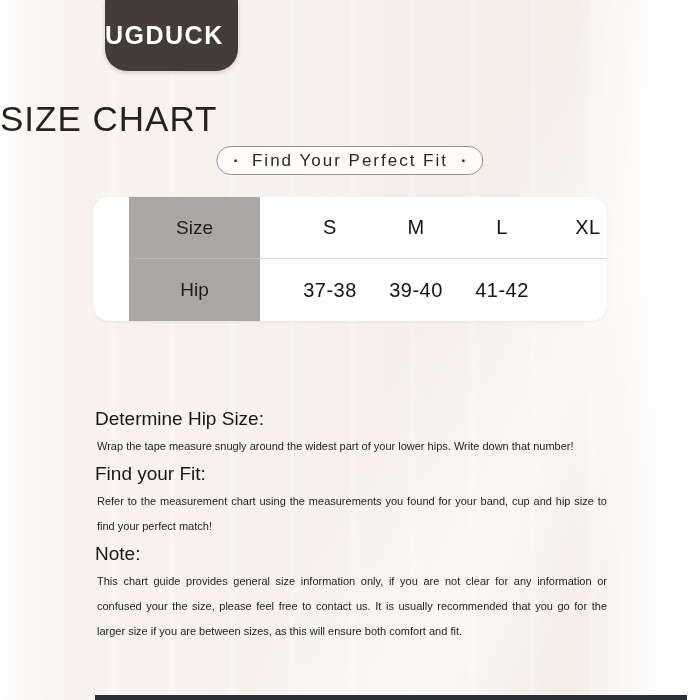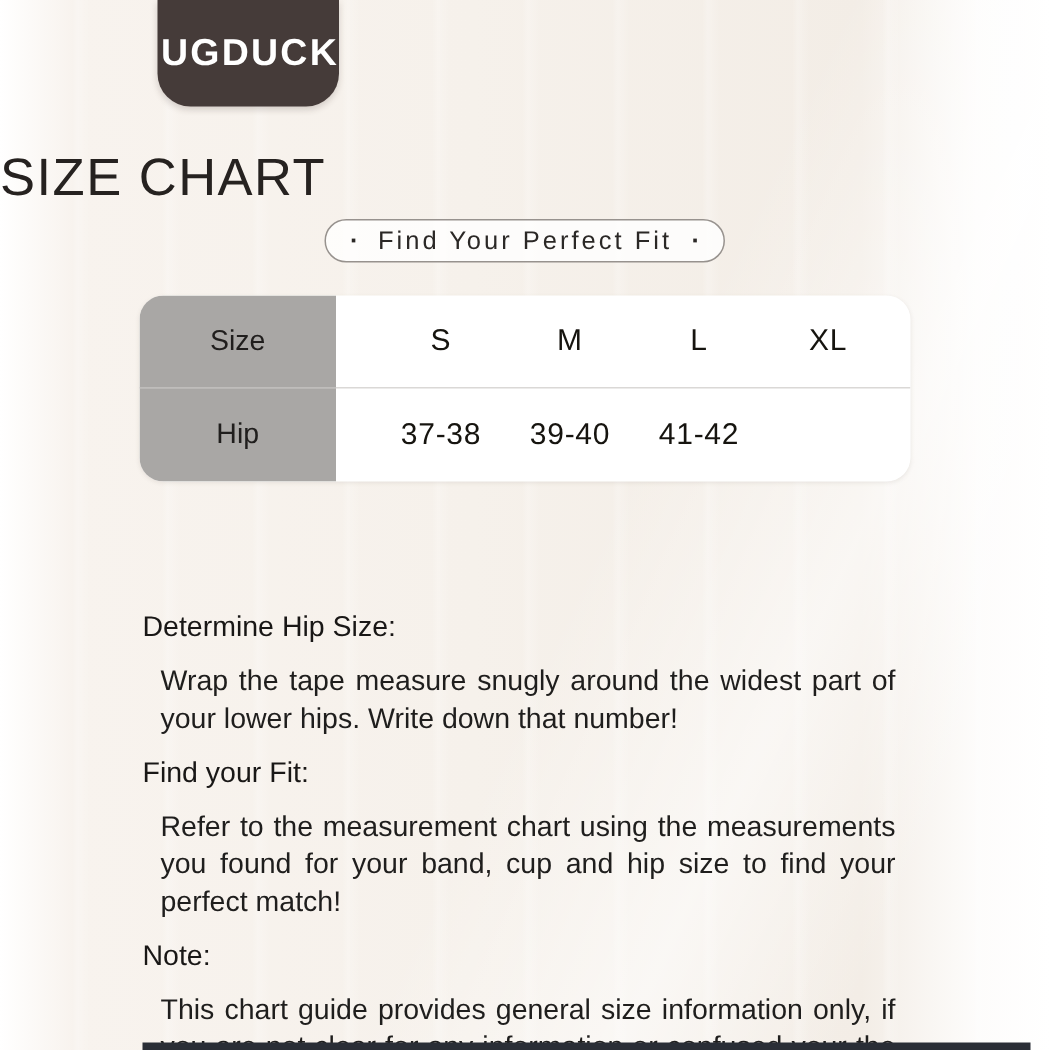--- a/index.html
+++ b/index.html
@@ -16,24 +16,24 @@
     content:""; position:absolute; inset:0;
     background: repeating-linear-gradient(90deg,
       rgba(255,255,255,0) 0px, rgba(255,255,255,0) 48px,
       rgba(255,255,255,0.45) 52px, rgba(255,255,255,0) 60px);
     opacity:.5; pointer-events:none;
   }
 
   
   .logo-badge {
     position:absolute; left:105px; top:0;
-    width:121px; height:71px;
+    width:133px; height:71px;
     background:#453b39;
     border-radius:0 0 22px 22px;
-    display:flex; align-items:center; justify-content:flex-end;
+    display:flex; align-items:center; justify-content:flex-start;
     box-shadow:0 2px 4px rgba(60,45,40,.18);
   }
   .logo-badge .logo-text {
     color:#ffffff; font-size:25px; font-weight:700; letter-spacing:1.5px;
   }
 
   
   .page-title {
     position:absolute; top:99px; left:0; width:100%;
     margin:0; text-align:left;
@@ -48,21 +48,21 @@
     font-size:17px; letter-spacing:2px; color:#2b2826; white-space:nowrap;
   }
   .tagline-pill .dot { letter-spacing:0; font-weight:700; }
 
   
   .size-table {
     position:absolute; left:93px; top:197px; width:514px;
     border-radius:16px; overflow:hidden; background:#ffffff;
     box-shadow:0 1px 3px rgba(90,80,70,.10);
   }
-  .trow { display:flex; height:62px; align-items:stretch; }
+  .trow { display:flex; height:62px; align-items:stretch;padding-left:36px; }
   .tlabel {
     width:131px; background:#a9a7a5; flex:none;
     display:flex; align-items:center; justify-content:center;
     font-size:19px; color:#201e1d;
   }
   .trow:not(:last-child) .tlabel { border-bottom:1px solid #bfbdbb; }
   .tvals {
     flex:1; display:flex; align-items:center; padding-left:27px;
   }
   .trow:not(:last-child) .tvals { border-bottom:1px solid #dad8d6; }
@@ -72,22 +72,22 @@
   }
 
   
   .sections { position:absolute; left:95px; top:407px; width:514px; }
   .sections section + section { margin-top:3px; }
   .sections h2 {
     margin:0 0 4px 0;
     font-size:19px; font-weight:500; line-height:23px; color:#191716;
   }
   .sections p {
-    margin:12px;
-    font-size:19px; line-height:25px; color:#1f1e1d;
+    margin:2px;
+    font-size:11px; line-height:25px; color:#1f1e1d;
     text-align:justify;
   }
 
   
   .bottom-bar {
     position:absolute; left:95px; bottom:0; width:592px; height:5px;
     background:#2a2e36;
   }
 </style>
 </head>

